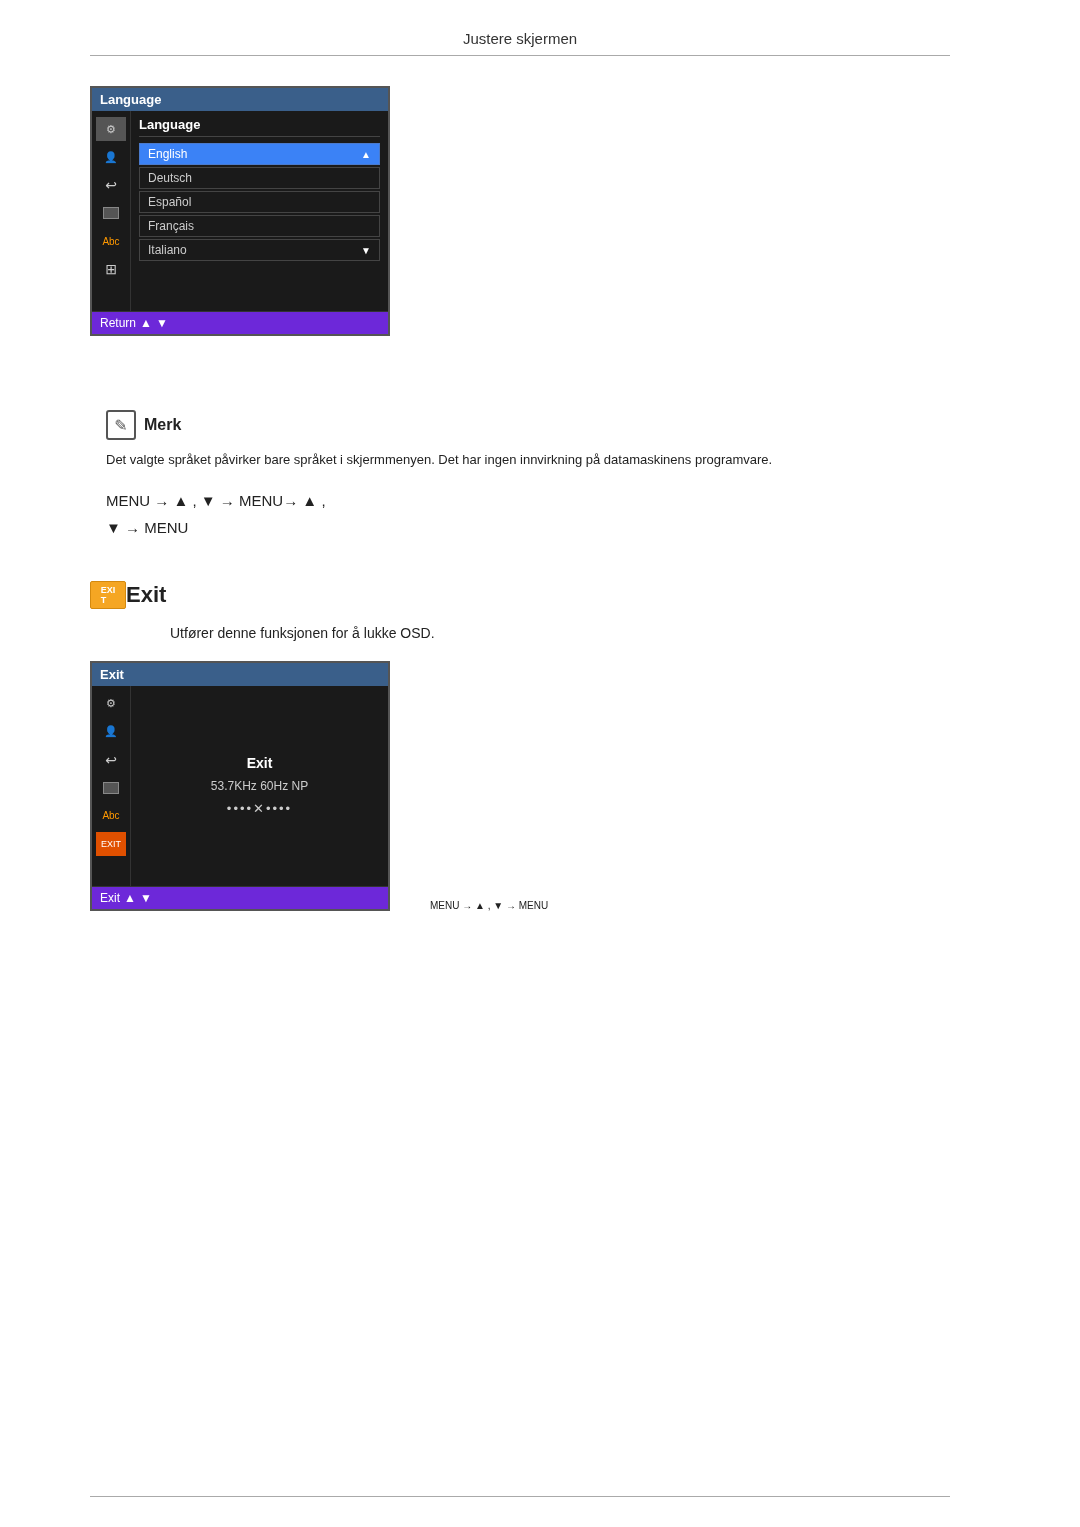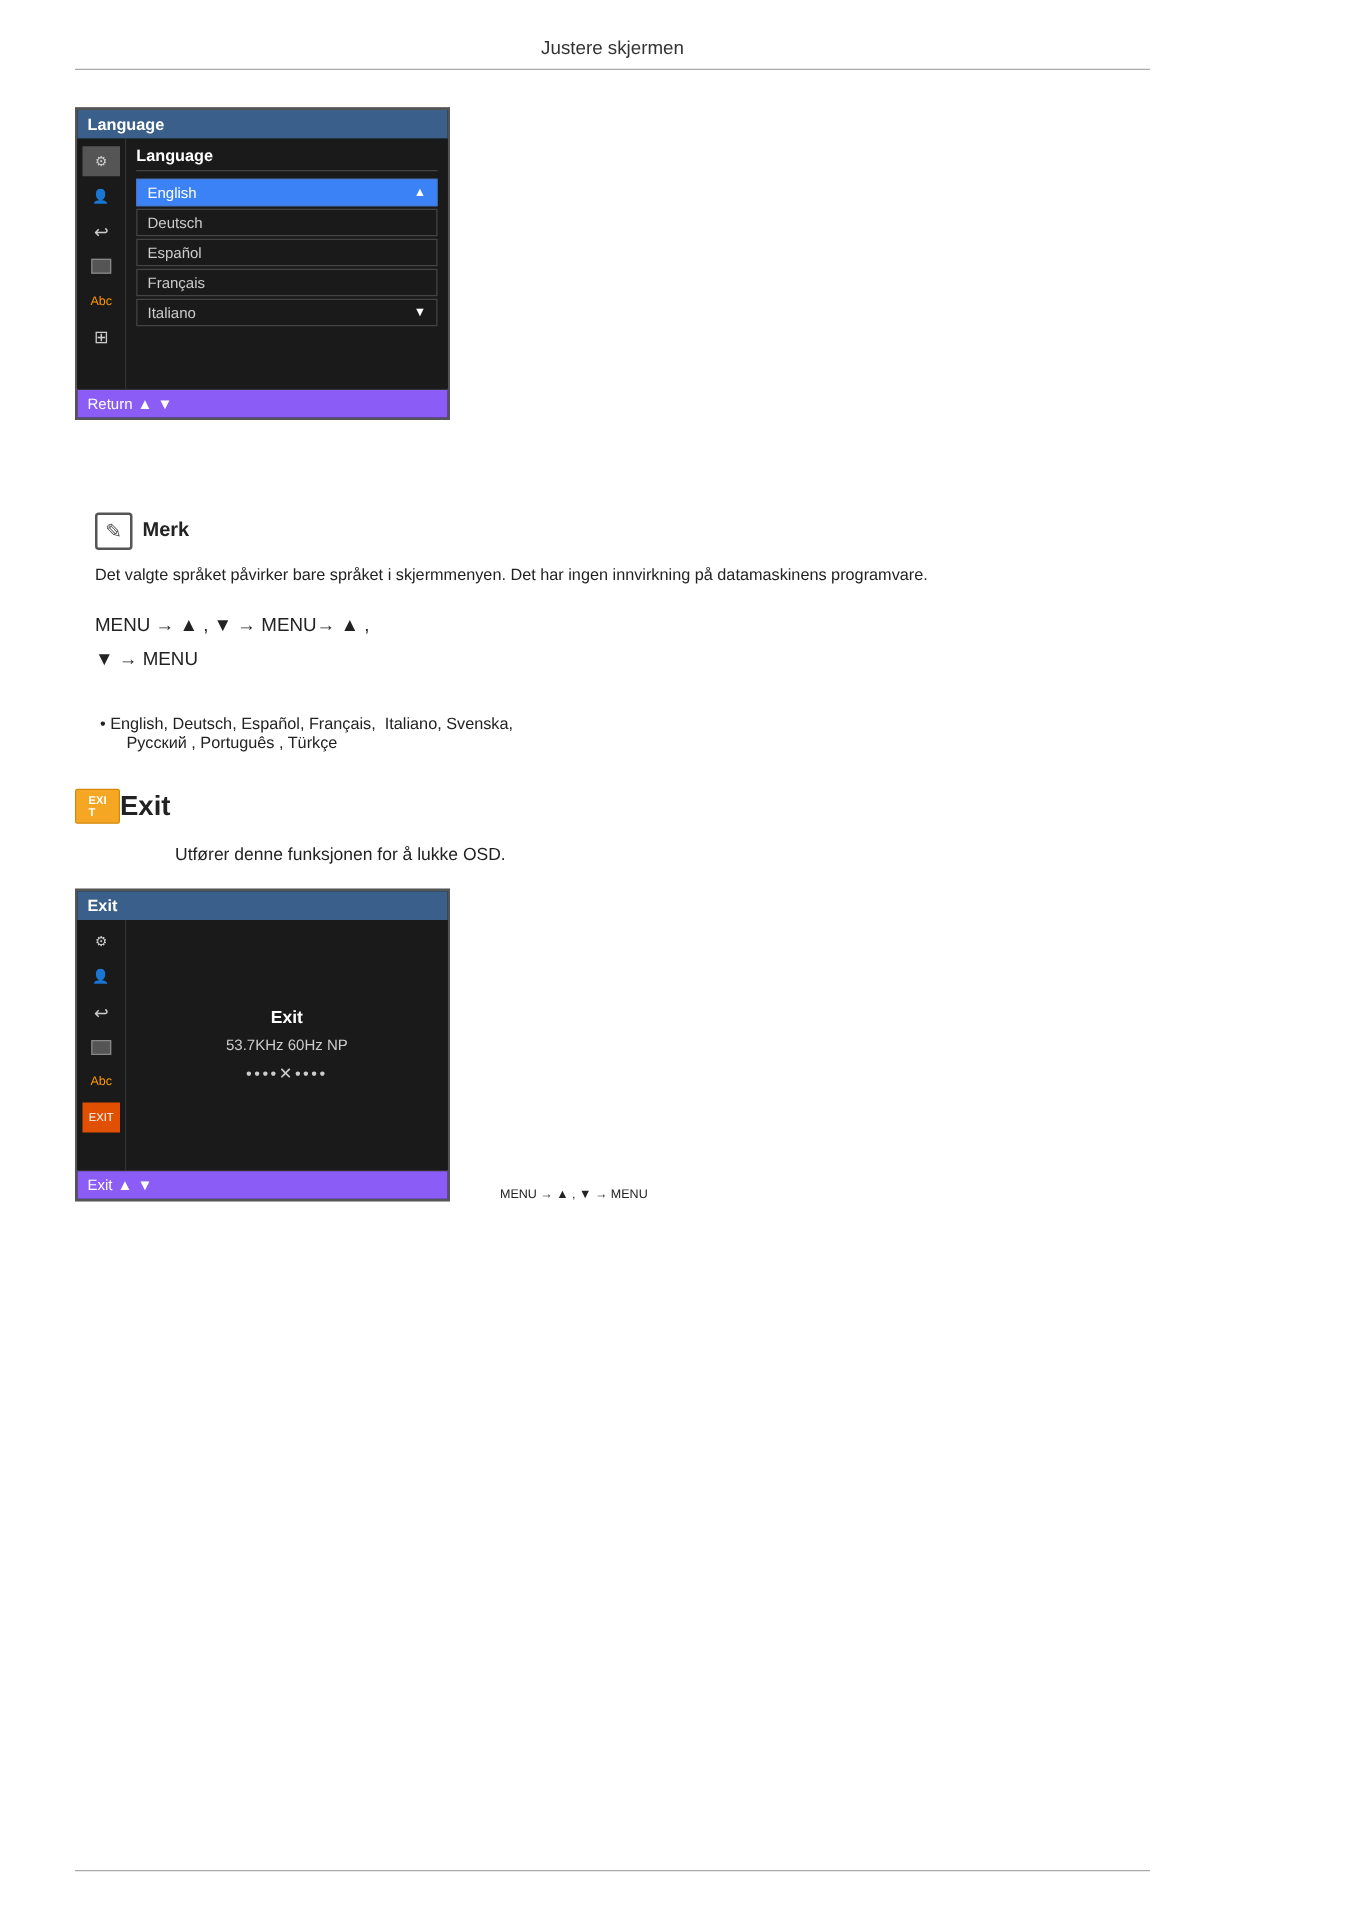--- a/index.html
+++ b/index.html
@@ -11,20 +11,21 @@
       width: 1080px;
       min-height: 1527px;
       padding: 0;
     }
 
     .page-wrapper {
       width: 980px;
       min-height: 1527px;
       padding: 30px 60px 60px 60px;
       position: relative;
+      margin-left: 30px;
     }
 
     
     .top-rule {
       border: none;
       border-top: 1px solid #aaa;
       margin-bottom: 30px;
     }
     .bottom-rule {
       border: none;
@@ -151,21 +152,21 @@
 
     
     .scroll-arrow {
       color: #fff;
       font-size: 10px;
       margin-left: 4px;
     }
 
     
     .osd-bottom-bar {
-      background: #8b5cf6;
+      background: #6d28d9;
       border-top: 1px solid #333;
       padding: 4px 8px;
       display: flex;
       align-items: center;
       gap: 12px;
       color: #ccc;
       font-size: 12px;
     }
 
     .osd-bottom-btn {
@@ -431,26 +432,20 @@
         <div class="note-icon">✎</div>
         <span class="note-title">Merk</span>
       </div>
       <div class="note-text">Det valgte språket påvirker bare språket i skjermmenyen. Det har ingen innvirkning på datamaskinens programvare.</div>
       <div class="note-menu-text">
         MENU → ▲ , ▼ → MENU→ ▲ ,<br>▼ → MENU
       </div>
     </div>
   </div>
 
-  <div class="lang-list-bullet">
-    <p>
-      • English, Deutsch, Español, Français,&nbsp; Italiano, Svenska,<br>
-      &nbsp;&nbsp;Русский , Português , Türkçe
-    </p>
-  </div>
 
   <div style="margin-top: 30px;">
 
     <div class="section-exit-header">
       <div class="exit-icon-badge">
         <span style="font-size:9px; font-weight:bold;">EXI<br>T</span>
       </div>
       <span class="section-exit-title">Exit</span>
     </div>
 

